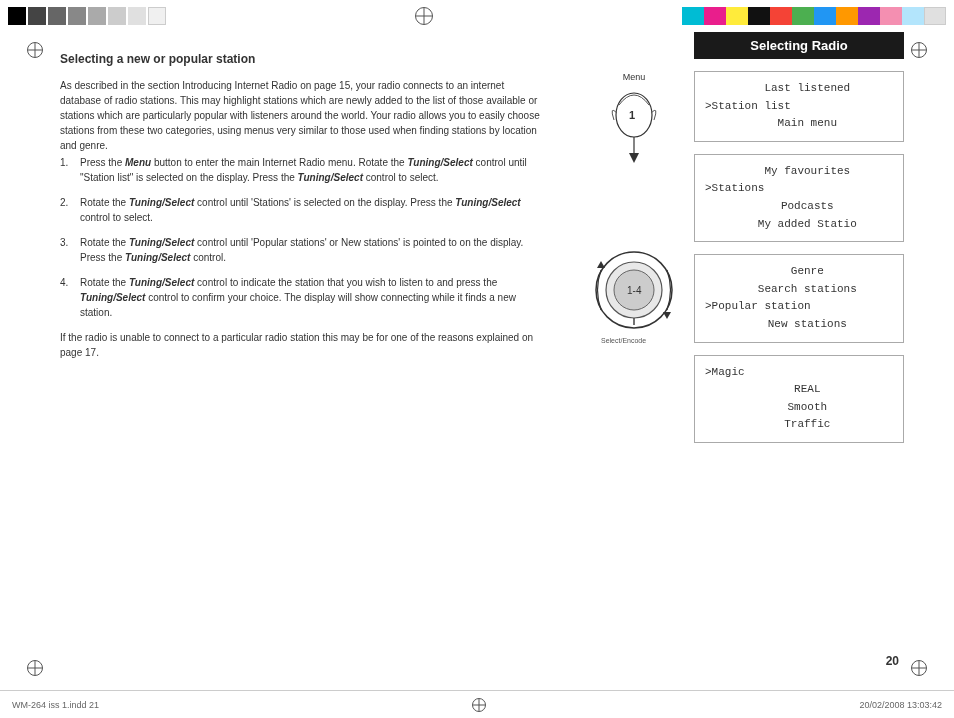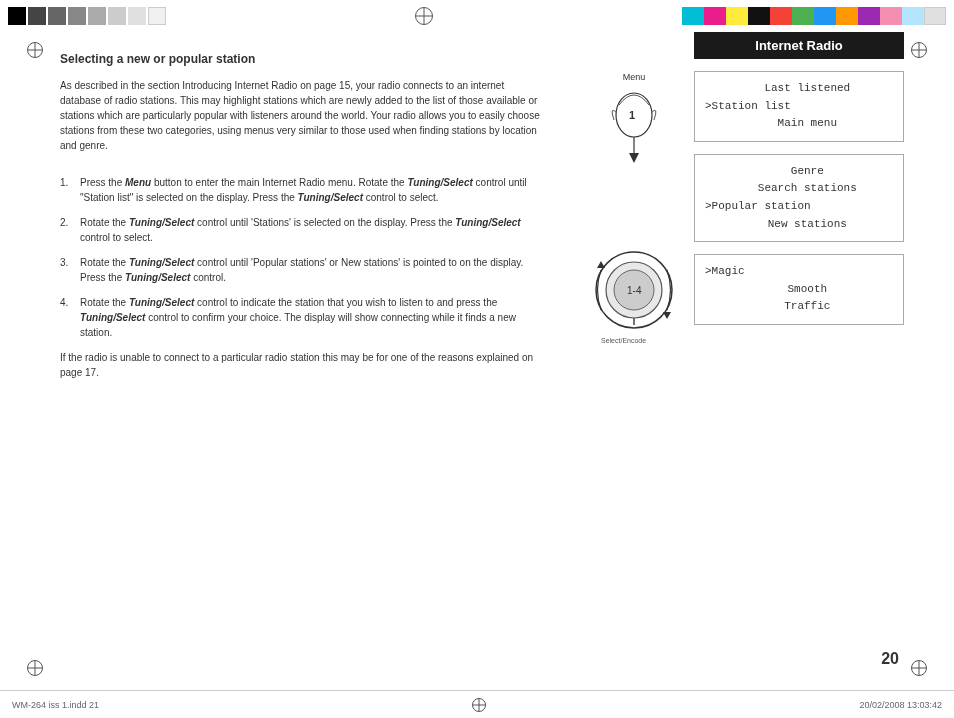--- a/index.html
+++ b/index.html
@@ -86,21 +86,21 @@
       font-size: 12px;
       font-weight: bold;
       color: #333;
       margin-bottom: 12px;
     }
 
     .intro-text {
       font-size: 10px;
       color: #333;
       line-height: 1.5;
-      margin-bottom: 22px;
+      margin-bottom: 2px;
     }
 
     .steps-list {
       list-style: none;
       padding: 0;
     }
 
     .steps-list li {
       font-size: 10px;
       color: #333;
@@ -185,21 +185,21 @@
       padding: 0 12px;
       font-size: 9px;
       color: #666;
     }
 
     
     .page-number {
       position: absolute;
       bottom: 50px;
       right: 55px;
-      font-size: 16px;
+      font-size: 12px;
       font-weight: bold;
       color: #333;
     }
 
     
     .crosshair {
       display: inline-block;
       width: 18px;
       height: 18px;
       border-radius: 50%;
@@ -386,38 +386,45 @@
         <text x="38" y="59" font-size="10" fill="#333">1-4</text>
 
         <text x="12" y="108" font-size="7" fill="#555">Select/Encode</text>
 
         <line x1="45" y1="83" x2="45" y2="90" stroke="#444" stroke-width="1.5"></line>
       </svg>
     </div>
   </div>
 
   <div class="right-section">
-    <div class="internet-radio-header">Internet Radio</div>
+    <div class="internet-radio-header">Selecting Radio</div>
 
     <div class="display-box">
       <div class="display-line normal">&nbsp;Last listened</div>
       <div class="display-line">&gt;Station list</div>
       <div class="display-line normal">&nbsp;Main menu</div>
     </div>
 
+    <div class="display-box">
+      <div class="display-line normal">&nbsp;My favourites</div>
+      <div class="display-line">&gt;Stations</div>
+      <div class="display-line normal">&nbsp;Podcasts</div>
+      <div class="display-line normal">&nbsp;My added Statio</div>
+    </div>
 
     <div class="display-box">
       <div class="display-line normal">&nbsp;Genre</div>
       <div class="display-line normal">&nbsp;Search stations</div>
       <div class="display-line">&gt;Popular station</div>
       <div class="display-line normal">&nbsp;New stations</div>
     </div>
 
     <div class="display-box">
       <div class="display-line">&gt;Magic</div>
+      <div class="display-line normal">&nbsp;REAL</div>
       <div class="display-line normal">&nbsp;Smooth</div>
       <div class="display-line normal">&nbsp;Traffic</div>
     </div>
   </div>
 
 </div>
 
 <div class="page-number">20</div>
 
 <div class="bottom-bar">

